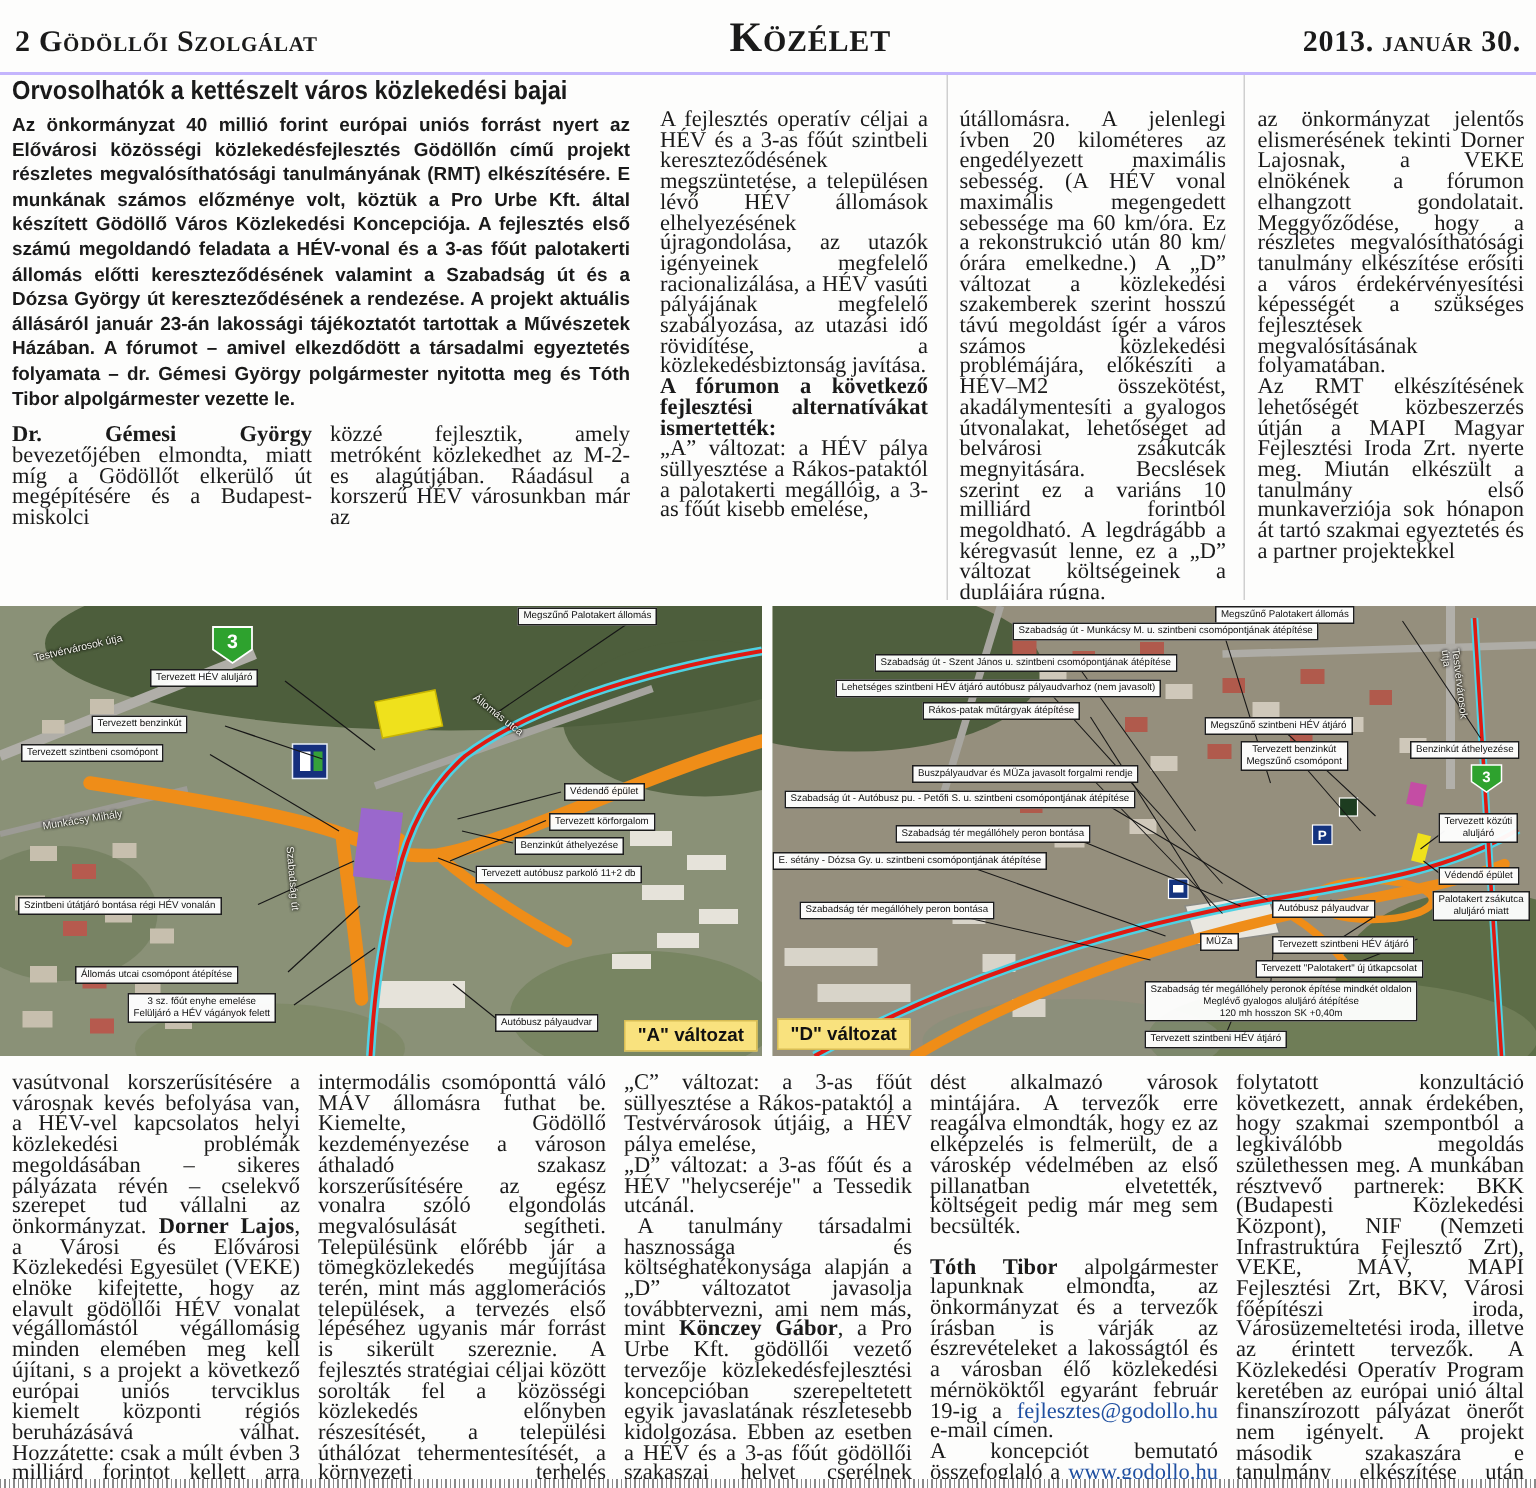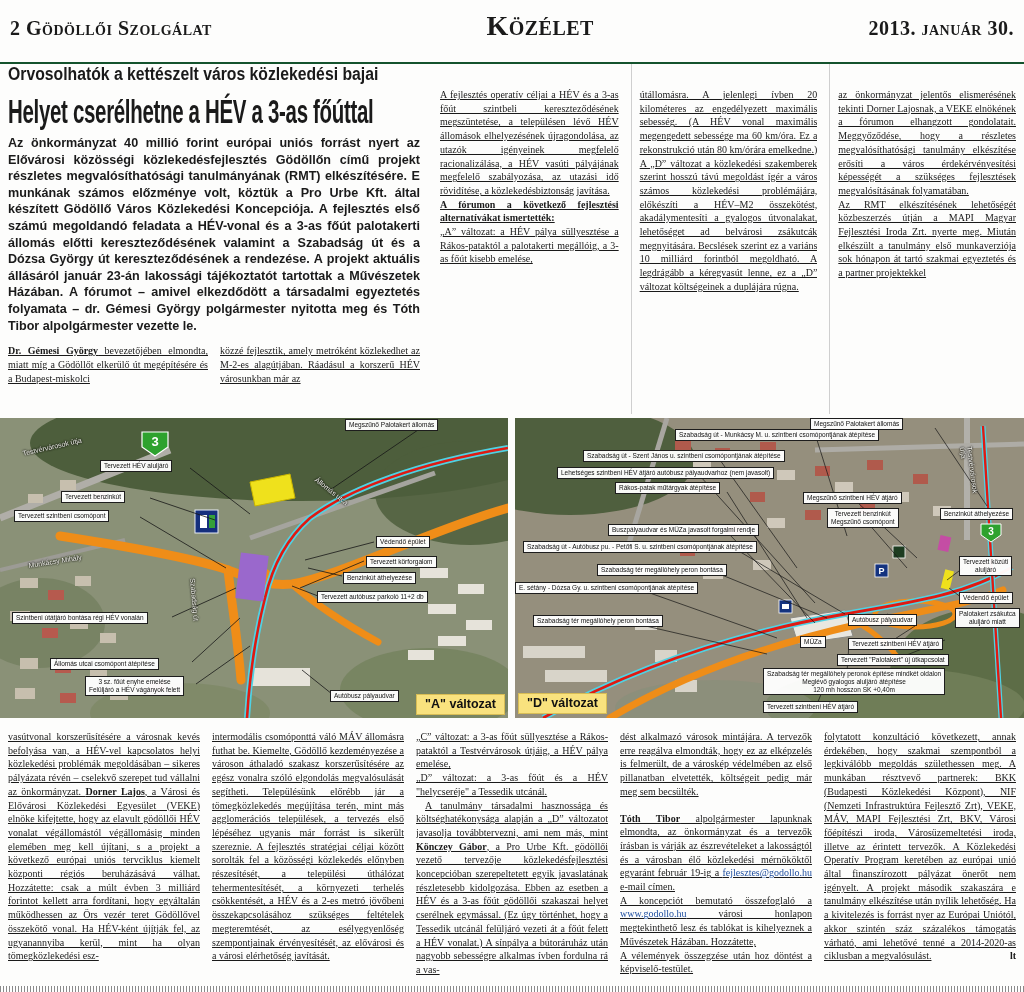--- a/index.html
+++ b/index.html
@@ -1,39 +1,39 @@
 <!DOCTYPE html>
 <html><head>
 <meta charset="utf-8">
 <style>
   * { margin:0; padding:0; box-sizing:border-box; }
   html,body { width:1024px; background:#fff; color:#1a1a1a; }
   .page { width:1024px; height:992px; position:relative; background:#fdfdfc; overflow:hidden;
           font-family:"Liberation Serif", serif; }
   
   .masthead { display:flex; justify-content:space-between; align-items:baseline;
-              padding:10px 10px 20px; border-bottom:2px solid #14532d;
+              padding:10px 10px 6px; border-bottom:2px solid #c4b5fd;
               font-family:"Liberation Serif", serif; font-variant:small-caps; font-weight:bold; }
   .masthead .l { font-size:20px; letter-spacing:.5px; }
   .masthead .c { font-size:28px; letter-spacing:.5px; }
   .masthead .r { font-size:20px; letter-spacing:.5px; }
   
   .top { display:grid; grid-template-columns:412px 1fr 1fr 1fr; gap:12px;
          padding:0 8px; height:350px; overflow:hidden; }
   .leadblock { overflow:hidden; }
   .kicker { font-family:"Liberation Sans",sans-serif; font-weight:bold;
             font-size:17.5px; white-space:nowrap; }
   .kicker>span { display:inline-block; transform:scaleX(.90); transform-origin:left; }
   .headline { margin-top:8px; font-family:"Liberation Sans",sans-serif; font-weight:bold;
               font-size:33px; white-space:nowrap; }
   .headline>span { display:inline-block; transform:scaleX(.62); transform-origin:left; letter-spacing:-.5px; }
   .lead { margin-top:4px; font-family:"Liberation Sans",sans-serif; font-weight:bold;
           font-size:12.6px; line-height:16.6px; text-align:justify; }
   .midcols { display:grid; grid-template-columns:1fr 1fr; gap:12px; margin-top:10px; }
-  .bodytxt { font-size:10px; line-height:13.7px; text-align:justify;text-decoration:underline; }
+  .bodytxt { font-size:15px; line-height:13.7px; text-align:justify; }
   .topcol { padding-top:24px; overflow:hidden; border-left:1px solid #cfcfcf; padding-left:8px; }
   .topcol.first { border-left:none; }
   .bodytxt p { margin:0; }
   .bodytxt p.ind { text-indent:9px; }
   .bodytxt p.gap { margin-top:13px; }
   .bold { font-weight:bold; }
   .boldp { font-weight:bold; }
   a.lnk, span.lnk { color:#1f4fa0; text-decoration:none; cursor:pointer; }
   .byline { font-weight:bold; float:right; }
   
@@ -65,21 +65,20 @@
 
   <div class="masthead">
     <div class="l">2 Gödöllői Szolgálat</div>
     <div class="c">Közélet</div>
     <div class="r">2013. január 30.</div>
   </div>
 
   <div class="top">
     <div class="leadblock">
       <div class="kicker"><span>Orvosolhatók a kettészelt város közlekedési bajai</span></div>
-      <div class="headline"><span>Helyet cserélhetne a HÉV a 3-as főúttal</span></div>
       <div class="lead">Az önkormányzat 40 millió forint európai uniós forrást nyert az Elővárosi közösségi közlekedésfejlesztés Gödöllőn című projekt részletes megvalósíthatósági tanulmányának (RMT) elkészítésére. E munkának számos előzménye volt, köztük a Pro Urbe Kft. által készített Gödöllő Város Közlekedési Koncepciója. A fejlesztés első számú megoldandó feladata a HÉV-vonal és a 3-as főút palotakerti állomás előtti kereszteződésének valamint a Szabadság út és a Dózsa György út kereszteződésének a rendezése. A projekt aktuális állásáról január 23-án lakossági tájékoztatót tartottak a Művészetek Házában. A fórumot – amivel elkezdődött a társadalmi egyeztetés folyamata – dr. Gémesi György polgármester nyitotta meg és Tóth Tibor alpolgármester vezette le.</div>
       <div class="midcols bodytxt">
         <p><span class="bold">Dr. Gémesi György</span><span> bevezetőjében elmondta, miatt míg a Gödöllőt elkerülő út megépítésére és a Budapest-miskolci</span></p>
         <p>közzé fejlesztik, amely metróként közlekedhet az M-2-es alagútjában. Ráadásul a korszerű HÉV városunkban már az</p>
       </div>
     </div>
     <div class="topcol bodytxt first">
       <p>A fejlesztés operatív céljai a HÉV és a 3-as főút szintbeli kereszteződésének megszüntetése, a településen lévő HÉV állomások elhelyezésének újragondolása, az utazók igényeinek megfelelő racionalizálása, a HÉV vasúti pályájának megfelelő szabályozása, az utazási idő rövidítése, a közlekedésbiztonság javítása.</p>
       <p class="boldp">A fórumon a következő fejlesztési alternatívákat ismertették:</p>
       <p>„A” változat: a HÉV pálya süllyesztése a Rákos-pataktól a palotakerti megállóig, a 3-as főút kisebb emelése,</p>

